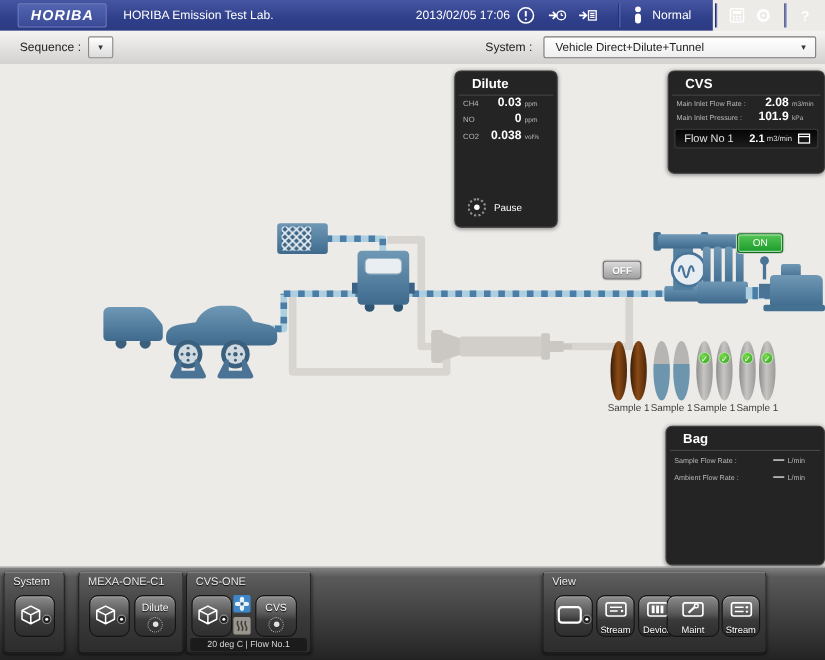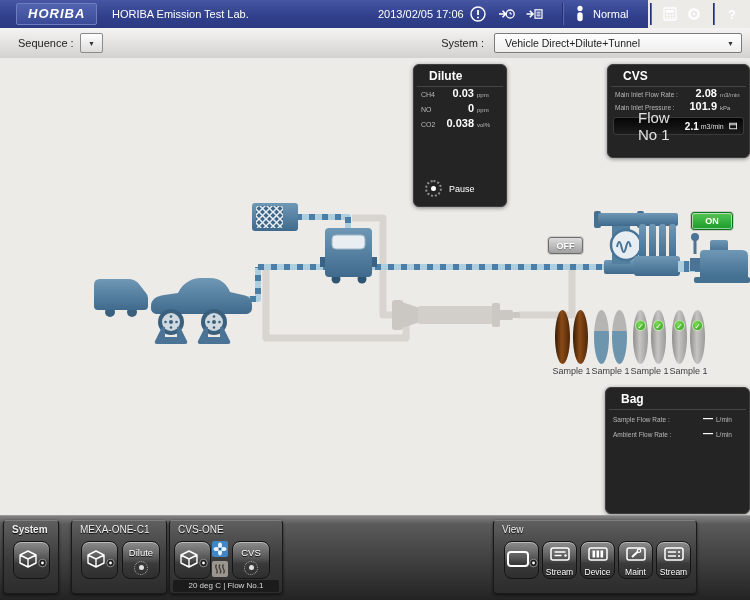--- a/index.html
+++ b/index.html
@@ -36,34 +36,34 @@
          box-shadow:0 1px 4px rgba(0,0,0,.45);}
   .p-title{font-size:12px;font-weight:bold;padding:4px 0 3px 12px;border-bottom:1px solid #454545;margin:0 3px;}
   .p-row{display:flex;align-items:baseline;padding:0 7px;height:15px;}
   .p-lbl{font-size:7px;color:#b8b8b8;}
   .p-val{margin-left:auto;font-weight:bold;font-size:11px;}
   .p-unit{font-size:6px;color:#b8b8b8;width:22px;padding-left:3px;}
   .pnl-cvs .p-lbl{font-size:6.5px;}
   .pnl-cvs .p-row{height:13px;}
   .flowbar{margin:4px 5px 0 5px;height:16px;border:1px solid #3a3a3a;border-radius:3px;
            background:linear-gradient(180deg,#050505,#1c1c1c);display:flex;align-items:center;cursor:pointer;}
-  .flowbar .fl{font-size:15px;color:#e2e2e2;margin-left:24px;}
+  .flowbar .fl{font-size:10px;color:#e2e2e2;margin-left:8px;}
   .flowbar .fv{margin-left:auto;font-weight:bold;font-size:10px;}
   .flowbar .fu{font-size:7px;color:#ddd;margin-left:2px;}
   .flowbar svg{margin:0 6px 0 5px;}
   .pause{position:absolute;left:11px;bottom:9px;display:flex;align-items:center;cursor:pointer;}
   .pause .ring{width:13px;height:13px;border:2px dotted #909090;border-radius:50%;position:relative;}
   .pause .ring::after{content:"";position:absolute;left:4px;top:4px;width:5px;height:5px;border-radius:50%;background:#fff;}
   .pause .pl{font-size:9px;color:#fff;margin-left:7px;}
   
   .btn-off{position:absolute;left:548px;top:179px;width:33px;height:15px;border:1px solid #6e6e6e;border-radius:3px;
        background:linear-gradient(180deg,#dcdcdc,#a0a0a0);color:#fff;font-size:9px;font-weight:bold;
        text-shadow:0 1px 1px #777;display:flex;align-items:center;justify-content:center;cursor:pointer;box-shadow:0 0 0 1px #cfcdc9;}
-  .btn-on{position:absolute;left:691px;top:154px;width:40px;height:16px;border:1px solid #0d701b;border-radius:3px;
-       background:linear-gradient(180deg,#55c655,#1a9b2a);color:#fff;font-size:9px;font-weight:bold;
+  .btn-on{position:absolute;left:670px;top:154px;width:40px;height:16px;border:1px solid #0d701b;border-radius:3px;
+       background:linear-gradient(180deg,#55c655,#1a9b2a);color:#fff;font-size:9px;font-weight:normal;
        box-shadow:inset 0 0 0 1px rgba(255,255,255,.55),0 0 0 1px #cfcdc9;display:flex;align-items:center;justify-content:center;cursor:pointer;}
   
   .bag-pair{position:absolute;top:252px;width:33px;height:70px;}
   .bag{position:absolute;top:0;width:15px;height:54px;border-radius:50%;}
   .bag:nth-child(1){left:0;}.bag:nth-child(2){left:18px;}
   .bag-brown{background:linear-gradient(90deg,#381c05,#8a4a16 45%,#4e2708);}
   .bag-half{background:linear-gradient(180deg,#b6b5b3 0 38%,#6e95ae 38%);}
   .bag-gray{background:linear-gradient(90deg,#8f8e8c,#c6c5c3 45%,#9b9a98);}
   .bag-check{position:absolute;left:2px;top:10px;width:11px;height:11px;border-radius:50%;
        background:radial-gradient(circle at 35% 30%,#7ddb52,#2f9e1a);border:1px solid rgba(255,255,255,.6);
@@ -368,21 +368,21 @@
       <div class="p-row">
           <span class="p-lbl" style="font-size:6.5px">Ambient Flow Rate :</span>
           <span class="p-val" style="font-size:10px">—</span>
           <span class="p-unit" style="width:26px;font-size:6.5px">L/min</span>
         </div>
     </div>
   </div>
 
   <div class="tbar">
 
-    <div class="tgrp" style="left:3px;width:56px;font-weight:bold;">
+    <div class="tgrp" style="left:3px;width:56px;">
       <div class="tgrp-label">System</div>
       <div class="tb-btn" style="left:9px">
         <svg width="33" height="24" viewBox="0 0 33 24">
           <path d="M5 7 L13 3 L21 7 L13 11 Z M5 7 V15 L13 19 V11 M21 7 V15 L13 19" fill="none" stroke="#fff" stroke-width="1.4" stroke-linejoin="round"></path>
           <circle cx="27.5" cy="15" r="3.8" fill="#1d1d1d" stroke="#8d8d8d"></circle>
             <circle cx="27.5" cy="15" r="1.4" fill="#fff"></circle>
         </svg>
       </div>
     </div>
 
@@ -452,21 +452,21 @@
       </div>
       <div class="tb-btn" style="left:86px;width:35px">
         <svg width="22" height="18" viewBox="0 0 22 18" style="margin-bottom:10px">
           <rect x="2" y="2" width="18" height="12" rx="2" fill="none" stroke="#fff" stroke-width="1.5"></rect>
           <rect x="5.5" y="4.5" width="2.6" height="7" fill="#fff"></rect>
             <rect x="9.5" y="4.5" width="2.6" height="7" fill="#fff"></rect>
             <rect x="13.5" y="4.5" width="2.6" height="7" fill="#fff"></rect>
         </svg>
         <span class="tb-label">Device</span>
       </div>
-      <div class="tb-btn" style="left:124px;width:35px">
+      <div class="tb-btn" style="left:112px;width:48px">
         <svg width="22" height="18" viewBox="0 0 22 18" style="margin-bottom:10px">
           <rect x="2" y="2" width="18" height="12" rx="2" fill="none" stroke="#fff" stroke-width="1.5"></rect>
           <line x1="7" y1="11" x2="13" y2="5.5" stroke="#fff" stroke-width="2"></line>
           <circle cx="14" cy="4.8" r="1.7" fill="none" stroke="#fff" stroke-width="1.2"></circle>
         </svg>
         <span class="tb-label">Maint</span>
       </div>
       <div class="tb-btn" style="left:162px;width:35px">
         <svg width="22" height="18" viewBox="0 0 22 18" style="margin-bottom:10px">
           <rect x="2" y="2" width="18" height="12" rx="2" fill="none" stroke="#fff" stroke-width="1.5"></rect>

